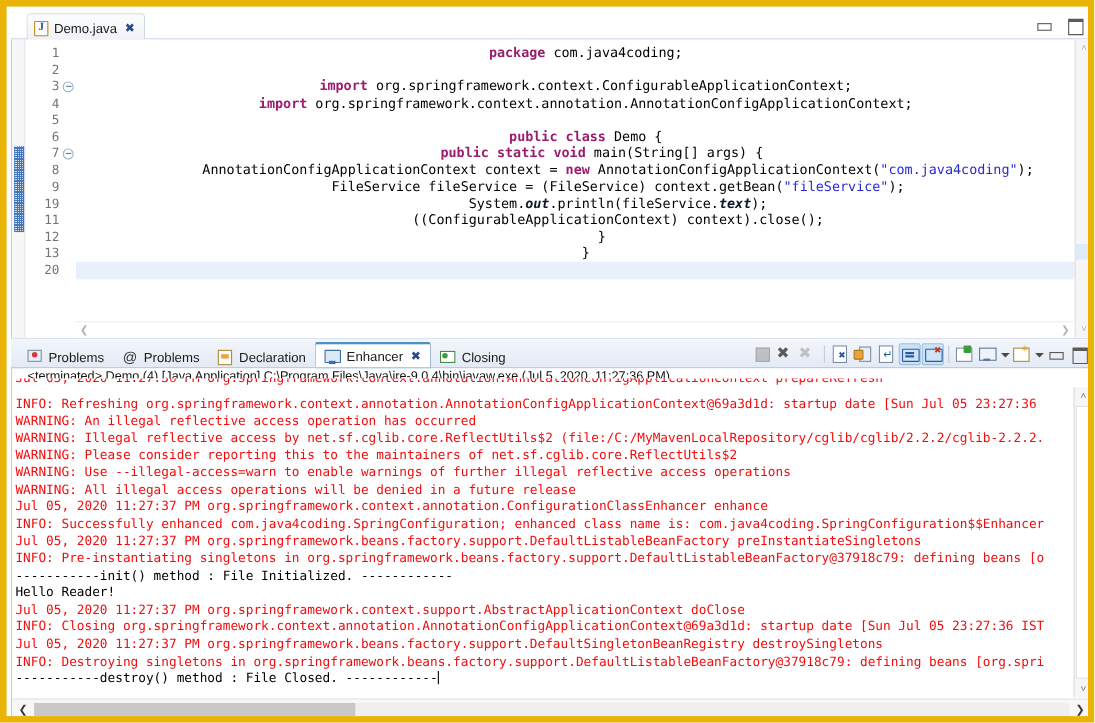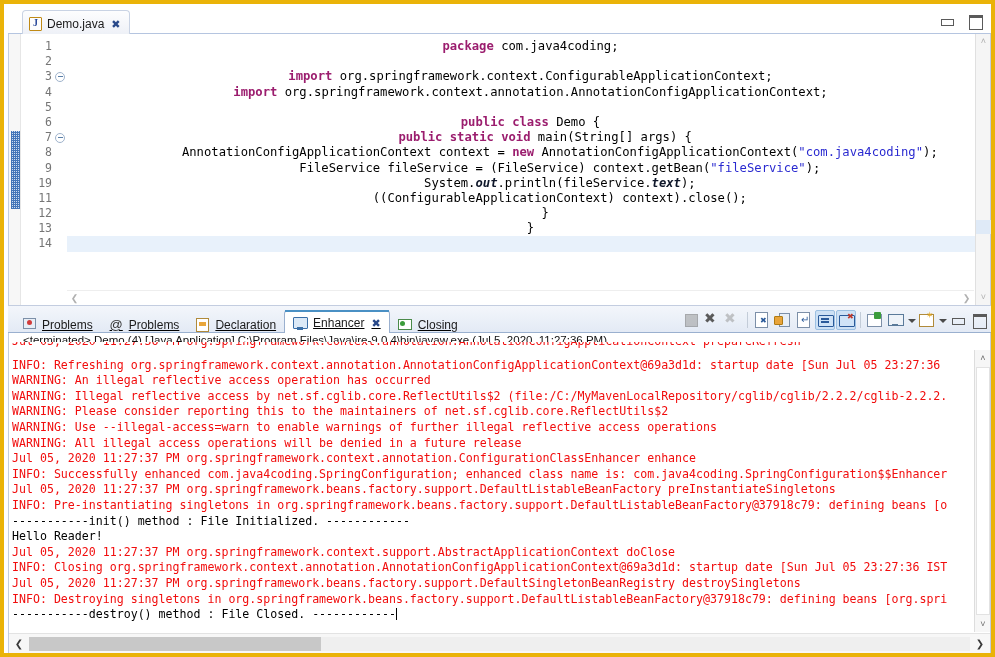--- a/index.html
+++ b/index.html
@@ -6,21 +6,21 @@
   html, body {
     margin: 0; padding: 0;
     width: 995px; height: 657px;
     overflow: hidden;
     background: #ffffff;
     font-family: "Liberation Sans", sans-serif;
   }
   #frame {
     position: relative;
     width: 995px; height: 657px;
-    border: 4px solid #eab308;
+    border: 6px solid #eab308;
     background: #ffffff;
     overflow: hidden;
   }
 
   
   #editor-area {
     position: absolute;
     left: 4px; top: 4px;
     width: 983px; height: 298px;
     background: #ffffff;
@@ -180,21 +180,21 @@
     left: 4px; top: 302px;
     width: 983px; height: 349px;
     background: #ffffff;
   }
   #ctabbar {
     position: relative;
     height: 27px;
     background: linear-gradient(#f3f6fb,#e3eaf5);
     border-bottom: 1px solid #9ab0cf;
   }
-  .ctabs { display: flex; align-items: flex-end; height: 27px; padding-left: 6px; text-decoration: underline; }
+  .ctabs { display: flex; align-items: center; height: 27px; padding-left: 6px; }
   .ctab {
     display: flex; align-items: center; gap: 5px;
     height: 23px;
     padding: 0 8px;
     font-size: 12px;
     color: #1a1a1a;
     position: relative;
     top: 3px;
   }
   .ctab.active {
@@ -394,21 +394,21 @@
           <div class="lnrow">4</div>
           <div class="lnrow">5</div>
           <div class="lnrow">6</div>
           <div class="lnrow">7<span class="foldmark"></span></div>
           <div class="lnrow">8</div>
           <div class="lnrow">9</div>
           <div class="lnrow">19</div>
           <div class="lnrow">11</div>
           <div class="lnrow">12</div>
           <div class="lnrow">13</div>
-          <div class="lnrow">14</div>
+          <div class="lnrow">20</div>
         </div>
       <div id="foldcol"></div>
       <div id="code"><div class="cline"><span class="kw">package</span><span class="plain"> com.java4coding;</span></div><div class="cline">&nbsp;</div><div class="cline"><span class="kw">import</span><span class="plain"> org.springframework.context.ConfigurableApplicationContext;</span></div><div class="cline"><span class="kw">import</span><span class="plain"> org.springframework.context.annotation.AnnotationConfigApplicationContext;</span></div><div class="cline">&nbsp;</div><div class="cline"><span class="kw">public class</span><span class="plain"> Demo {</span></div><div class="cline"><span class="plain">    </span><span class="kw">public static void</span><span class="plain"> main(String[] args) {</span></div><div class="cline"><span class="plain">        AnnotationConfigApplicationContext context = </span><span class="kw">new</span><span class="plain"> AnnotationConfigApplicationContext(</span><span class="str">"com.java4coding"</span><span class="plain">);</span></div><div class="cline"><span class="plain">        FileService fileService = (FileService) context.getBean(</span><span class="str">"fileService"</span><span class="plain">);</span></div><div class="cline"><span class="plain">        System.</span><span class="fld">out</span><span class="plain">.println(fileService.</span><span class="fld">text</span><span class="plain">);</span></div><div class="cline"><span class="plain">        ((ConfigurableApplicationContext) context).close();</span></div><div class="cline"><span class="plain">    }</span></div><div class="cline"><span class="plain">}</span></div><div class="cline cur">&nbsp;</div></div>
       <div class="vscroll">
         <div class="arrow up">˄</div>
         <div class="thumbmark" style="top:186px;height:14px;"></div>
         <div class="arrow dn">˅</div>
       </div>
       <div class="hscroll-ed">
         <div class="ha l">❮</div>

